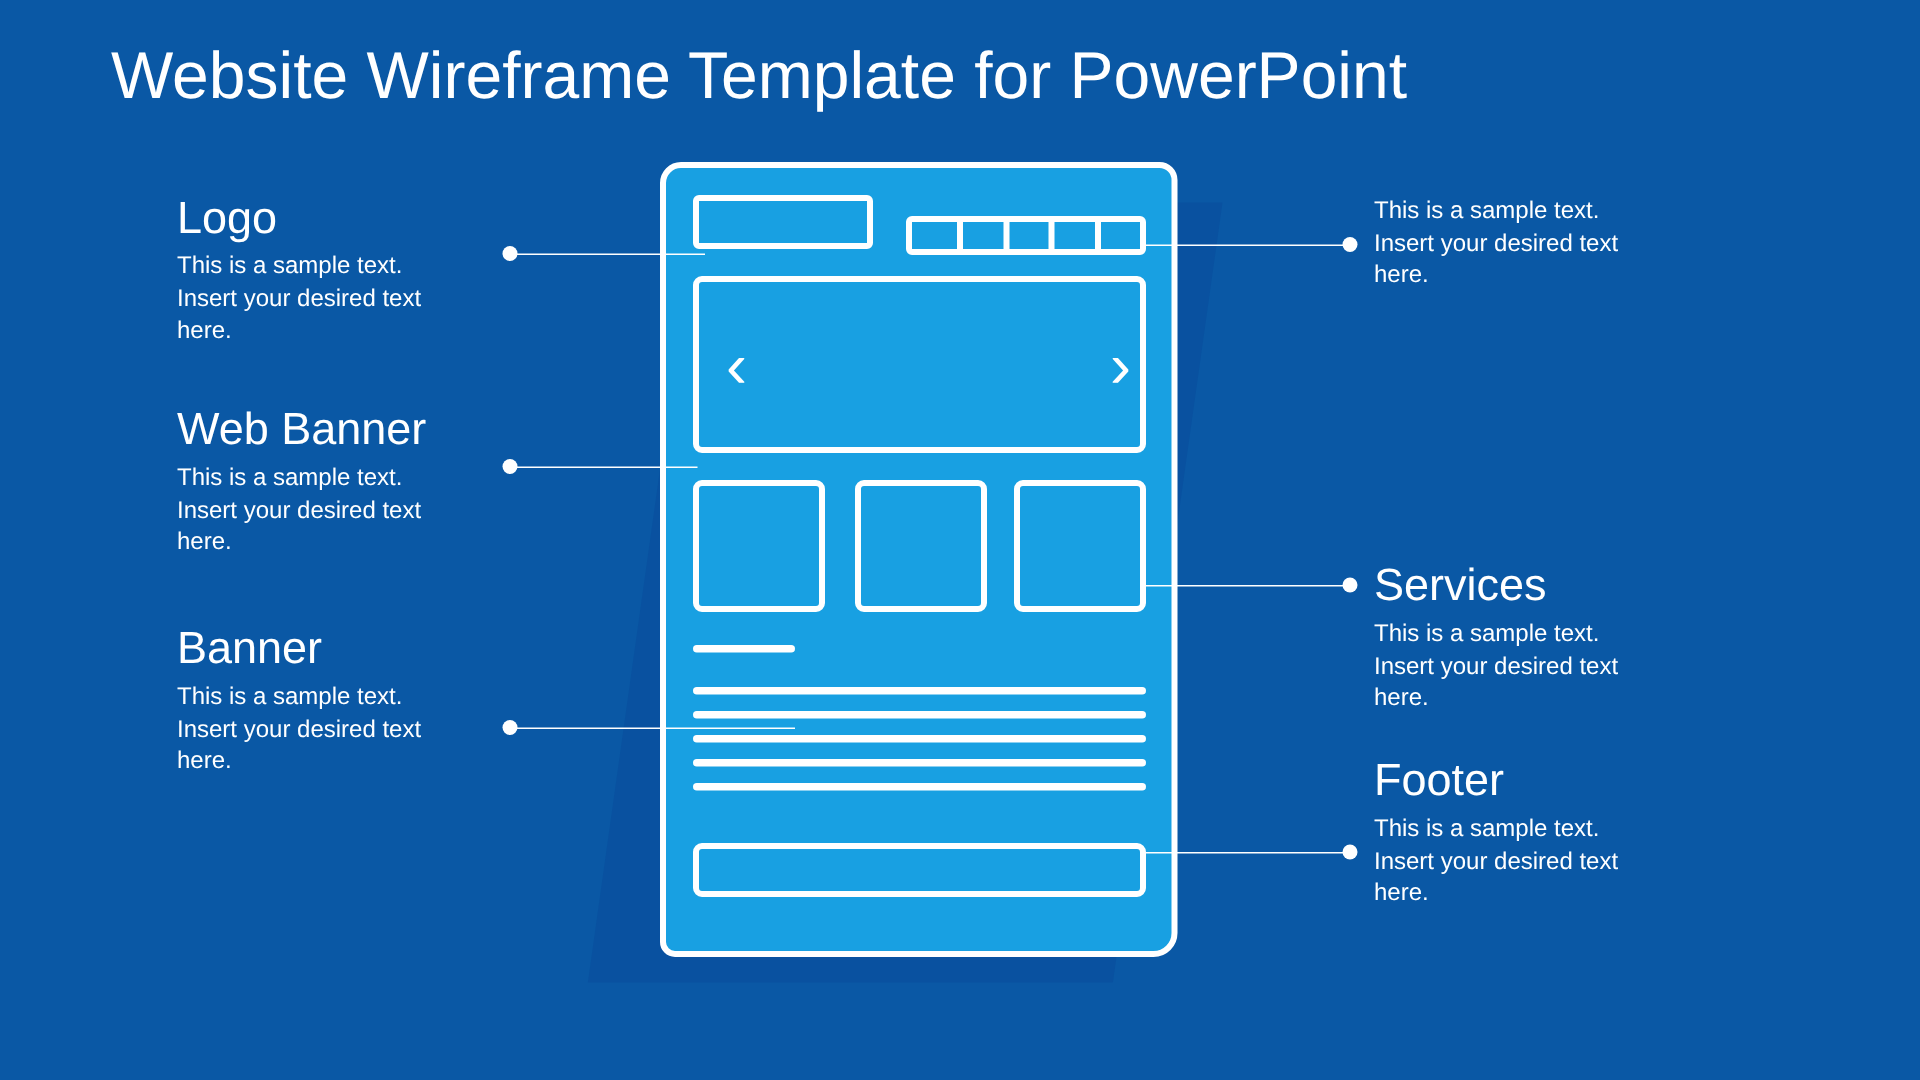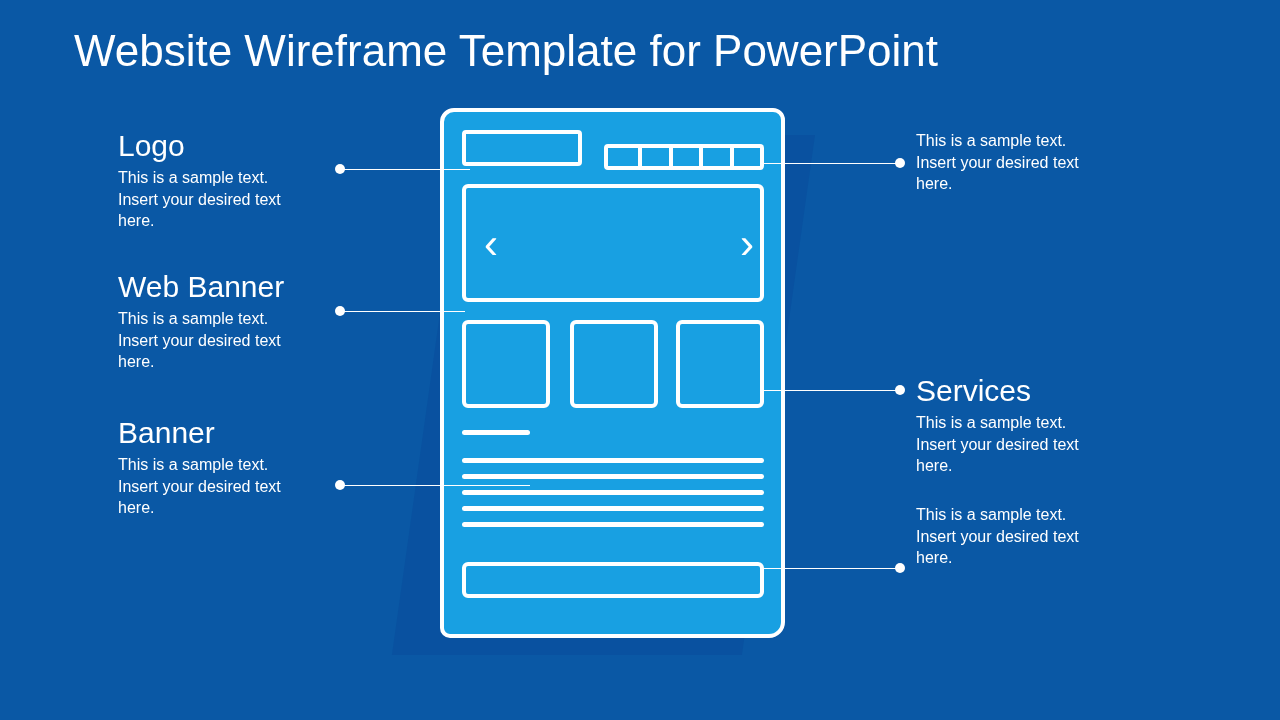--- a/index.html
+++ b/index.html
@@ -124,20 +124,21 @@
 Insert your desired text
 here.</div>
 </div>
 <div class="callout" style="left:916px; top:326px;margin-top:48px;">
   <div class="heading">Services</div>
   <div class="body">This is a sample text.
 Insert your desired text
 here.</div>
 </div>
 <div class="callout" style="left:916px; top:504px;">
+  <div class="heading">Footer</div>
   <div class="body">This is a sample text.
 Insert your desired text
 here.</div>
 </div>
 
 <div class="wf-shadow"></div>
 
 <div class="wf-page">
   <div class="wf-box wf-logo"></div>
 

